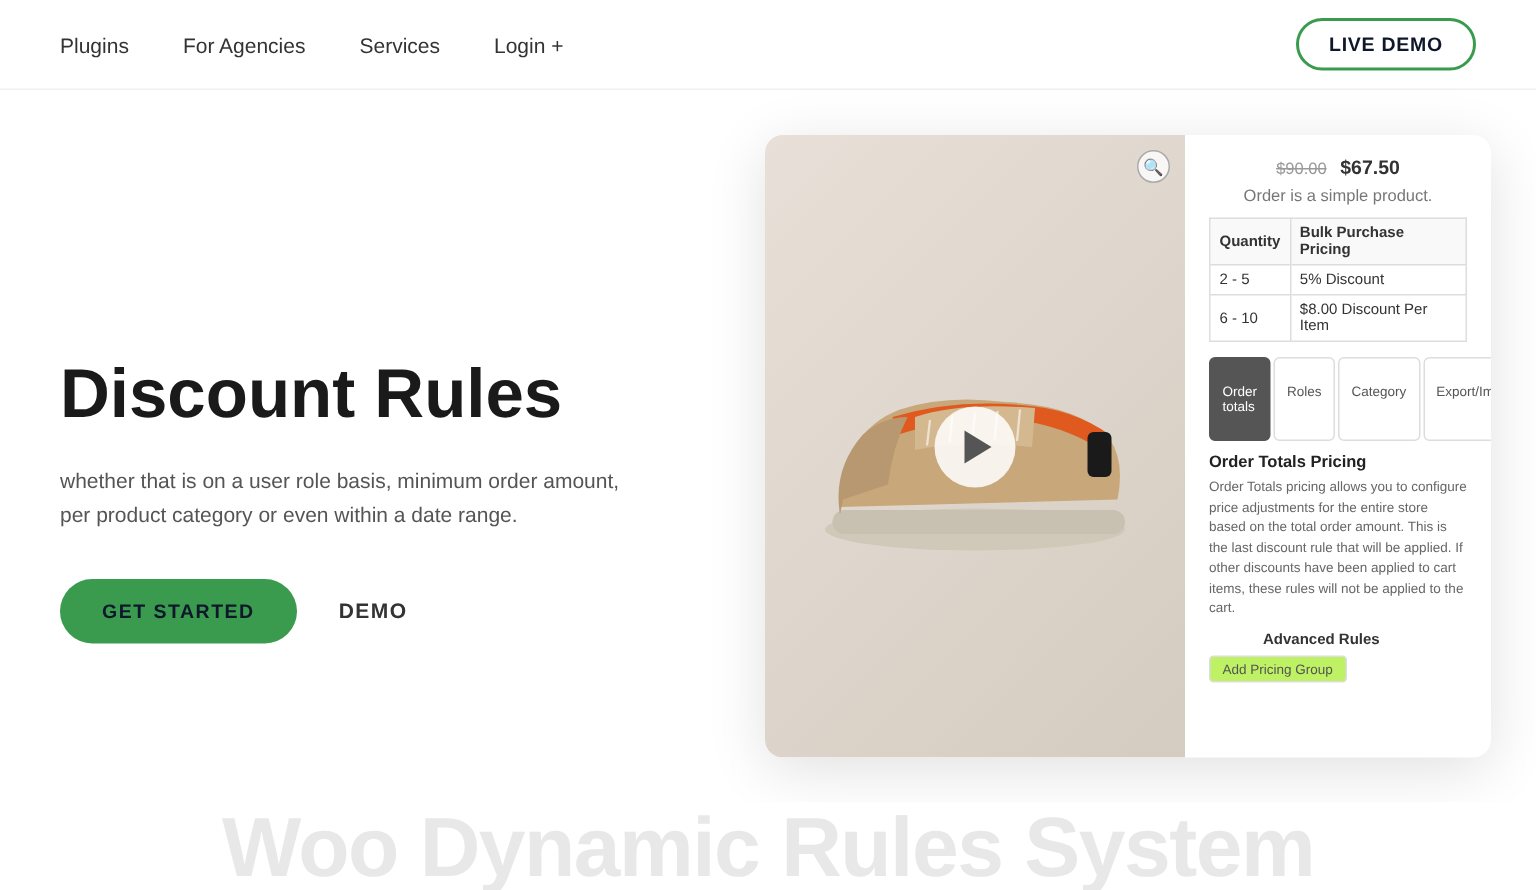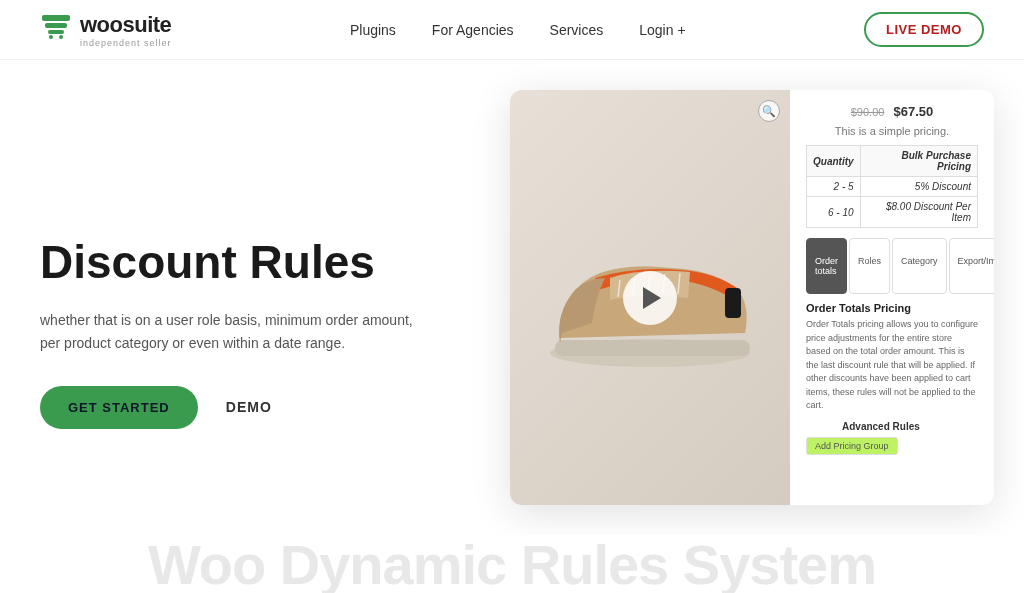--- a/index.html
+++ b/index.html
@@ -13,21 +13,21 @@
     }
     .logo-area { display: flex; align-items: center; gap: 8px; }
     .logo-icon { color: #3a9b4f; font-size: 22px; }
     .logo-text-wrap { display: flex; flex-direction: column; }
     .logo-main { font-size: 22px; font-weight: 700; color: #222; letter-spacing: -0.5px; }
     .logo-sub { font-size: 9px; color: #999; letter-spacing: 1px; text-transform: lowercase; }
     .nav { display: flex; align-items: center; gap: 36px; }
     .nav-item { font-size: 14px; color: #333; cursor: pointer; }
     .nav-login { display: flex; align-items: center; gap: 4px; }
     .live-demo-btn {
-      border: 2px solid #3a9b4f; color: #b91c1c; background: #fff;
+      border: 2px solid #3a9b4f; color: #0f172a; background: #fff;
       padding: 8px 20px; border-radius: 25px; font-size: 13px; font-weight: 600;
       cursor: pointer; letter-spacing: 0.5px;
     }
 
     
     .main { display: flex; align-items: center; padding: 20px 40px 0; position: relative; height: 475px; }
     .left-content { flex: 0 0 460px; padding-right: 40px; }
     .headline { font-size: 46px; font-weight: 800; color: #1a1a1a; line-height: 1.1; margin-bottom: 22px; }
     .subtext { font-size: 14px; color: #555; line-height: 1.6; margin-bottom: 32px; max-width: 380px; }
     .cta-row { display: flex; align-items: center; gap: 28px; }
@@ -71,21 +71,21 @@
       cursor: pointer;
     }
     .play-triangle { width: 0; height: 0; border-left: 18px solid #555; border-top: 11px solid transparent; border-bottom: 11px solid transparent; margin-left: 4px; }
 
     .info-section { flex: 1; padding: 14px 16px; font-size: 11px; color: #333; overflow: hidden; }
     .price-row { text-align: center; margin-bottom: 6px; }
     .old-price { text-decoration: line-through; color: #999; font-size: 11px; }
     .new-price { color: #333; font-size: 13px; font-weight: 700; margin-left: 6px; }
     .product-label { text-align: center; color: #777; font-size: 11px; margin-bottom: 8px; }
     .pricing-table { width: 100%; border-collapse: collapse; margin-bottom: 10px; font-size: 10px; }
-    .pricing-table th, .pricing-table td { border: 1px solid #ddd; padding: 4px 6px; text-align: right; font-style: italic; }
+    .pricing-table th, .pricing-table td { border: 1px solid #ddd; padding: 4px 6px; text-align: left; }
     .pricing-table th { background: #f9f9f9; font-weight: 600; font-size: 10px; }
     .tabs-row { display: flex; gap: 2px; margin-bottom: 8px; }
     .tab-item {
       padding: 17px 8px; font-size: 9px; border-radius: 4px; cursor: pointer;
       border: 1px solid #ddd; background: #fff; color: #555;
     }
     .tab-item.active { background: #555; color: #fff; border-color: #555; }
     .section-title { font-size: 11px; font-weight: 700; color: #222; margin-bottom: 4px; }
     .section-desc { font-size: 9px; color: #666; line-height: 1.5; margin-bottom: 8px; }
     .adv-rules-title { font-size: 10px; font-weight: 700; color: #333; margin-bottom: 5px; margin-left: 36px; }
@@ -99,36 +99,20 @@
       position: absolute; bottom: 0; left: 0; right: 0; height: 58px;
       display: flex; align-items: center; justify-content: center;
       background: #fff;
     }
     .bottom-heading { font-size: 56px; font-weight: 900; color: #e8e8e8; letter-spacing: -1px; white-space: nowrap; }
   </style>
 </head>
 <body>
 
 <header class="header">
-  <div class="logo-area">
-    <span class="logo-icon">
-      
-      <svg width="32" height="28" viewBox="0 0 32 28" fill="none">
-        <rect x="2" y="2" width="28" height="6" rx="2" fill="#3a9b4f"></rect>
-        <rect x="5" y="10" width="22" height="5" rx="2" fill="#3a9b4f"></rect>
-        <rect x="8" y="17" width="16" height="4" rx="2" fill="#3a9b4f"></rect>
-        <circle cx="11" cy="24" r="2" fill="#3a9b4f"></circle>
-        <circle cx="21" cy="24" r="2" fill="#3a9b4f"></circle>
-      </svg>
-    </span>
-    <div class="logo-text-wrap">
-      <span class="logo-main">woosuite</span>
-      <span class="logo-sub">independent seller</span>
-    </div>
-  </div>
 
   <nav class="nav">
     <span class="nav-item">Plugins</span>
     <span class="nav-item">For Agencies</span>
     <span class="nav-item">Services</span>
     <span class="nav-item nav-login">Login +</span>
   </nav>
 
   <button class="live-demo-btn">LIVE DEMO</button>
 </header>
@@ -180,21 +164,21 @@
             <div class="play-triangle"></div>
           </div>
         </div>
       </div>
 
       <div class="info-section">
         <div class="price-row">
           <span class="old-price">$90.00</span>
           <span class="new-price">$67.50</span>
         </div>
-        <div class="product-label">This is a simple pricing.</div>
+        <div class="product-label">Order is a simple product.</div>
 
         <table class="pricing-table">
           <thead>
             <tr>
               <th>Quantity</th>
               <th>Bulk Purchase Pricing</th>
             </tr>
           </thead>
           <tbody>
             <tr>

